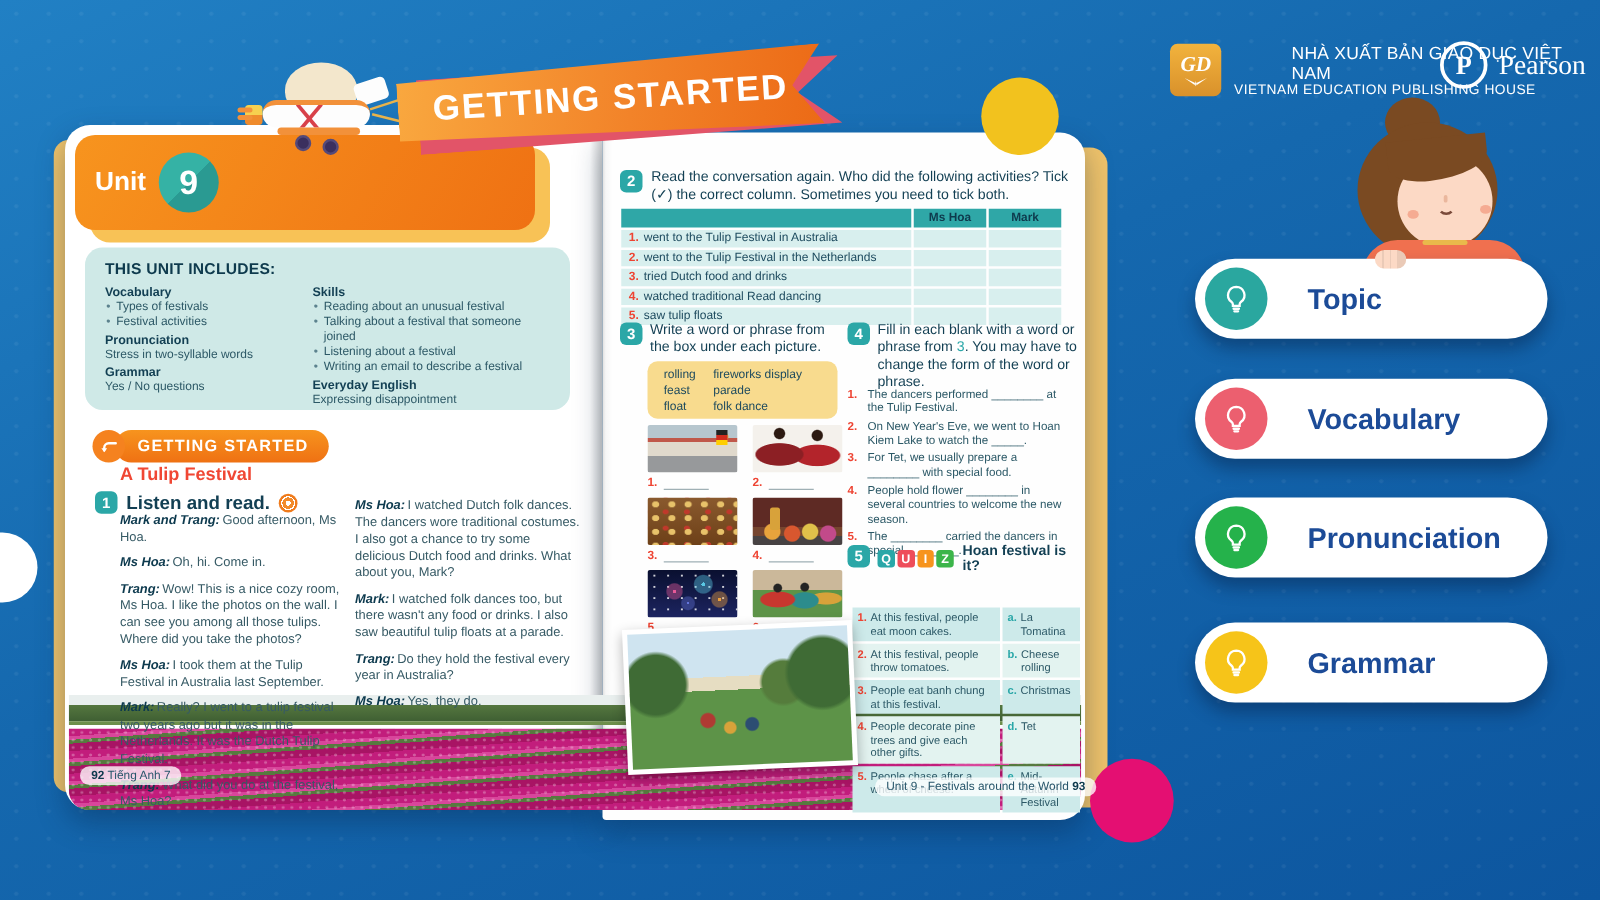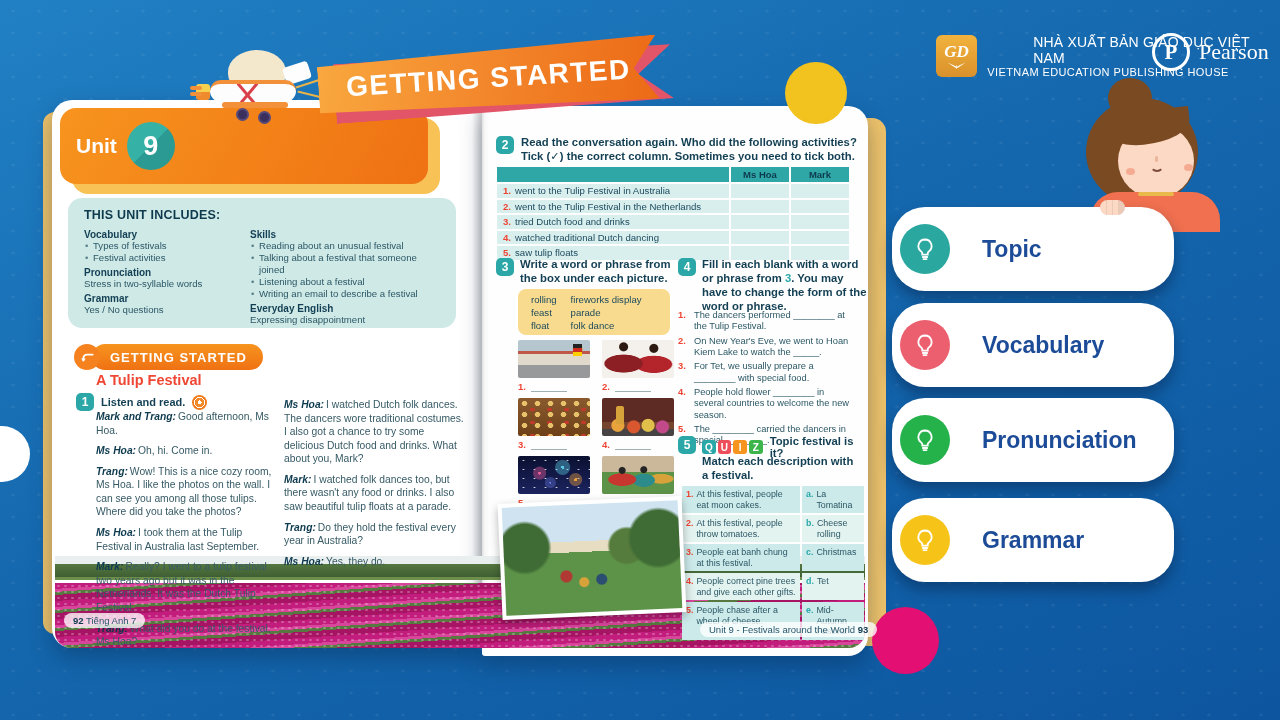--- a/index.html
+++ b/index.html
@@ -106,33 +106,33 @@
   .inc-b::before { content:"•"; position:absolute; left:1px; color:#5c828e; }
   .inc-p { font-size:9.6px; color:#2c5866; line-height:1.25; }
   .gs-row { position:absolute; left:22px; top:244px; display:flex; align-items:center; }
   .gs-arrow { width:26px; height:26px; border-radius:50%; background:#f5821f; display:flex; align-items:center; justify-content:center; z-index:2; }
   .gs-pill { margin-left:-8px; background:linear-gradient(#f7941e,#ef7113); border-radius:13px; padding:4px 16px 4px 18px; }
   .gs-pill span { color:#fff; font-size:13px; font-weight:bold; letter-spacing:1px; }
   .lesson-title { position:absolute; left:44px; top:272px; color:#f04734; font-size:14.5px; font-weight:bold; }
   .task1 { position:absolute; left:24px; top:293px; display:flex; align-items:center; gap:7px; }
   .tbadge { width:18px; height:18px; border-radius:5px; background:#2ba7a7; color:#fff; font-size:12px; font-weight:bold;
     display:flex; align-items:center; justify-content:center; flex:0 0 auto; }
-  .task1-label { font-size:11px; font-weight:bold; color:#123f53; }
+  .task1-label { font-size:15px; font-weight:bold; color:#123f53; }
   .cd-icon { width:15px; height:15px; border-radius:50%;
     background:radial-gradient(circle,#fff 0 2px,#f28a2a 2px 4.6px,#fff 4.6px 5.6px,#ef7b1c 5.6px); }
   .dlg { position:absolute; font-size:10.3px; line-height:1.32; color:#365a65; }
   .dlg-a { left:44px; top:310px; width:180px; }
   .dlg-b { left:232px; top:298px; width:180px; }
   .dlg p { margin-bottom:7px; }
   .spk { font-weight:bold; font-style:italic; color:#0d3a4e; margin-right:2px; }
 
   
   .rp { position:absolute; left:482px; top:106px; width:386px; height:550px; z-index:4; }
   .rp .tbadge { position:absolute; }
-  .task-head { position:absolute; font-size:11.3px; font-weight:bold; color:#123f53; line-height:1.25; }
+  .task-head { position:absolute; font-size:11.3px; font-weight:normal; color:#123f53; line-height:1.25; }
   .t2-badge { left:14px; top:30px; } .t2-head { left:39px; top:29px; width:338px; }
   .t2-table { position:absolute; left:15px; top:61px; width:352px; display:grid;
     grid-template-columns:1fr 58px 58px; gap:2px; }
   .t2-hrow { background:#2fa7a7; height:15px; display:flex; align-items:center; justify-content:center;
     font-size:9.5px; font-weight:bold; color:#0e3a4d; }
   .t2-hblank { background:#2fa7a7; }
   .t2-cell { background:#d8efee; height:13.5px; display:flex; align-items:center; font-size:9.6px; color:#1d4a5e; padding:0 6px; }
   .t2-num { color:#ee4433; font-weight:bold; margin-right:4px; }
   .t2-tick { background:#d8efee; }
 
@@ -207,21 +207,21 @@
   .q0{background:#2aa7a8;} .q1{background:#ee4d5a;} .q2{background:#f7941d;} .q3{background:#3cb54a;}
   .quiz-title { margin-left:5px; font-size:11.3px; font-weight:bold; color:#123f53; }
   .quiz-sub { position:absolute; left:220px; top:348px; width:160px; font-size:11.3px; font-weight:bold; color:#123f53; line-height:1.25; }
   .qz-table { position:absolute; left:200px; top:380px; width:182px; display:grid; grid-template-columns:118px 62px; gap:2px; }
   .qz-cell { padding:3px 4px; font-size:8.9px; line-height:1.18; color:#2b5866; display:flex; gap:3px; }
   .qz-odd { background:#cdeaea; } .qz-even { background:#e3f3f0; }
   .qz-cell .rn { color:#ee4433; font-weight:bold; }
   .qz-cell .ln { color:#2aa7a8; font-weight:bold; }
 
   
-  .sbtn { position:absolute; left:892px; width:282px; height:84px; background:#fff; border-radius:33px;
+  .sbtn { position:absolute; left:956px; width:282px; height:64px; background:#fff; border-radius:33px;
     box-shadow:0 8px 14px rgba(6,34,70,.45); display:flex; align-items:center; z-index:6; cursor:pointer; }
   .sbtn .bulb { width:50px; height:50px; border-radius:50%; margin-left:8px; display:flex; align-items:center; justify-content:center; }
   .sbtn .lbl { margin-left:32px; font-size:23px; font-weight:bold; color:#1c4b97; }
   .sb0{top:207px;} .sb1{top:303px;} .sb2{top:398px;} .sb3{top:498px;}
   .bc0{background:#2aa79f;} .bc1{background:#ec5f6f;} .bc2{background:#25b24b;} .bc3{background:#f6c419;}
 
   
   .girl { position:absolute; left:1080px; top:80px; width:150px; height:135px; z-index:5; }
   .g-bun { position:absolute; left:28px; top:-2px; width:44px; height:40px; background:#7a4a22; border-radius:50%; }
   .g-band { position:absolute; left:30px; top:26px; width:42px; height:5px; background:#e9b94b; border-radius:3px; transform:rotate(-12deg); }
@@ -384,21 +384,21 @@
       <div class="t2-cell t2-tick"></div>
       <div class="t2-cell t2-tick"></div>
       <div class="t2-cell">
           <span class="t2-num">3.</span>
           <span>tried Dutch food and drinks</span>
         </div>
       <div class="t2-cell t2-tick"></div>
       <div class="t2-cell t2-tick"></div>
       <div class="t2-cell">
           <span class="t2-num">4.</span>
-          <span>watched traditional Dutch dancing</span>
+          <span>watched traditional Read dancing</span>
         </div>
       <div class="t2-cell t2-tick"></div>
       <div class="t2-cell t2-tick"></div>
       <div class="t2-cell">
           <span class="t2-num">5.</span>
           <span>saw tulip floats</span>
         </div>
       <div class="t2-cell t2-tick"></div>
       <div class="t2-cell t2-tick"></div>
     </div>
@@ -494,23 +494,22 @@
           <span>The ________ carried the dancers in special ________.</span>
         </div>
     </div>
 
     <div class="tbadge t5-badge">5</div>
     <div class="quiz-row">
       <span class="qsq q0">Q</span>
       <span class="qsq q1">U</span>
       <span class="qsq q2">I</span>
       <span class="qsq q3">Z</span>
-      <span class="quiz-title">Topic festival is it?</span>
-    </div>
-    <div class="quiz-sub">Match each description with a festival.</div>
+      <span class="quiz-title">Hoan festival is it?</span>
+    </div>
 
     <div class="qz-table">
       <div class="qz-cell qz-odd">
           <span class="rn">1.</span>
           <span>At this festival, people eat moon cakes.</span>
         </div>
       <div class="qz-cell qz-odd">
           <span class="ln">a.</span>
           <span>La Tomatina</span>
         </div>
@@ -525,21 +524,21 @@
       <div class="qz-cell qz-odd">
           <span class="rn">3.</span>
           <span>People eat banh chung at this festival.</span>
         </div>
       <div class="qz-cell qz-odd">
           <span class="ln">c.</span>
           <span>Christmas</span>
         </div>
       <div class="qz-cell qz-even">
           <span class="rn">4.</span>
-          <span>People correct pine trees and give each other gifts.</span>
+          <span>People decorate pine trees and give each other gifts.</span>
         </div>
       <div class="qz-cell qz-even">
           <span class="ln">d.</span>
           <span>Tet</span>
         </div>
       <div class="qz-cell qz-odd">
           <span class="rn">5.</span>
           <span>People chase after a wheel of cheese.</span>
         </div>
       <div class="qz-cell qz-odd">

